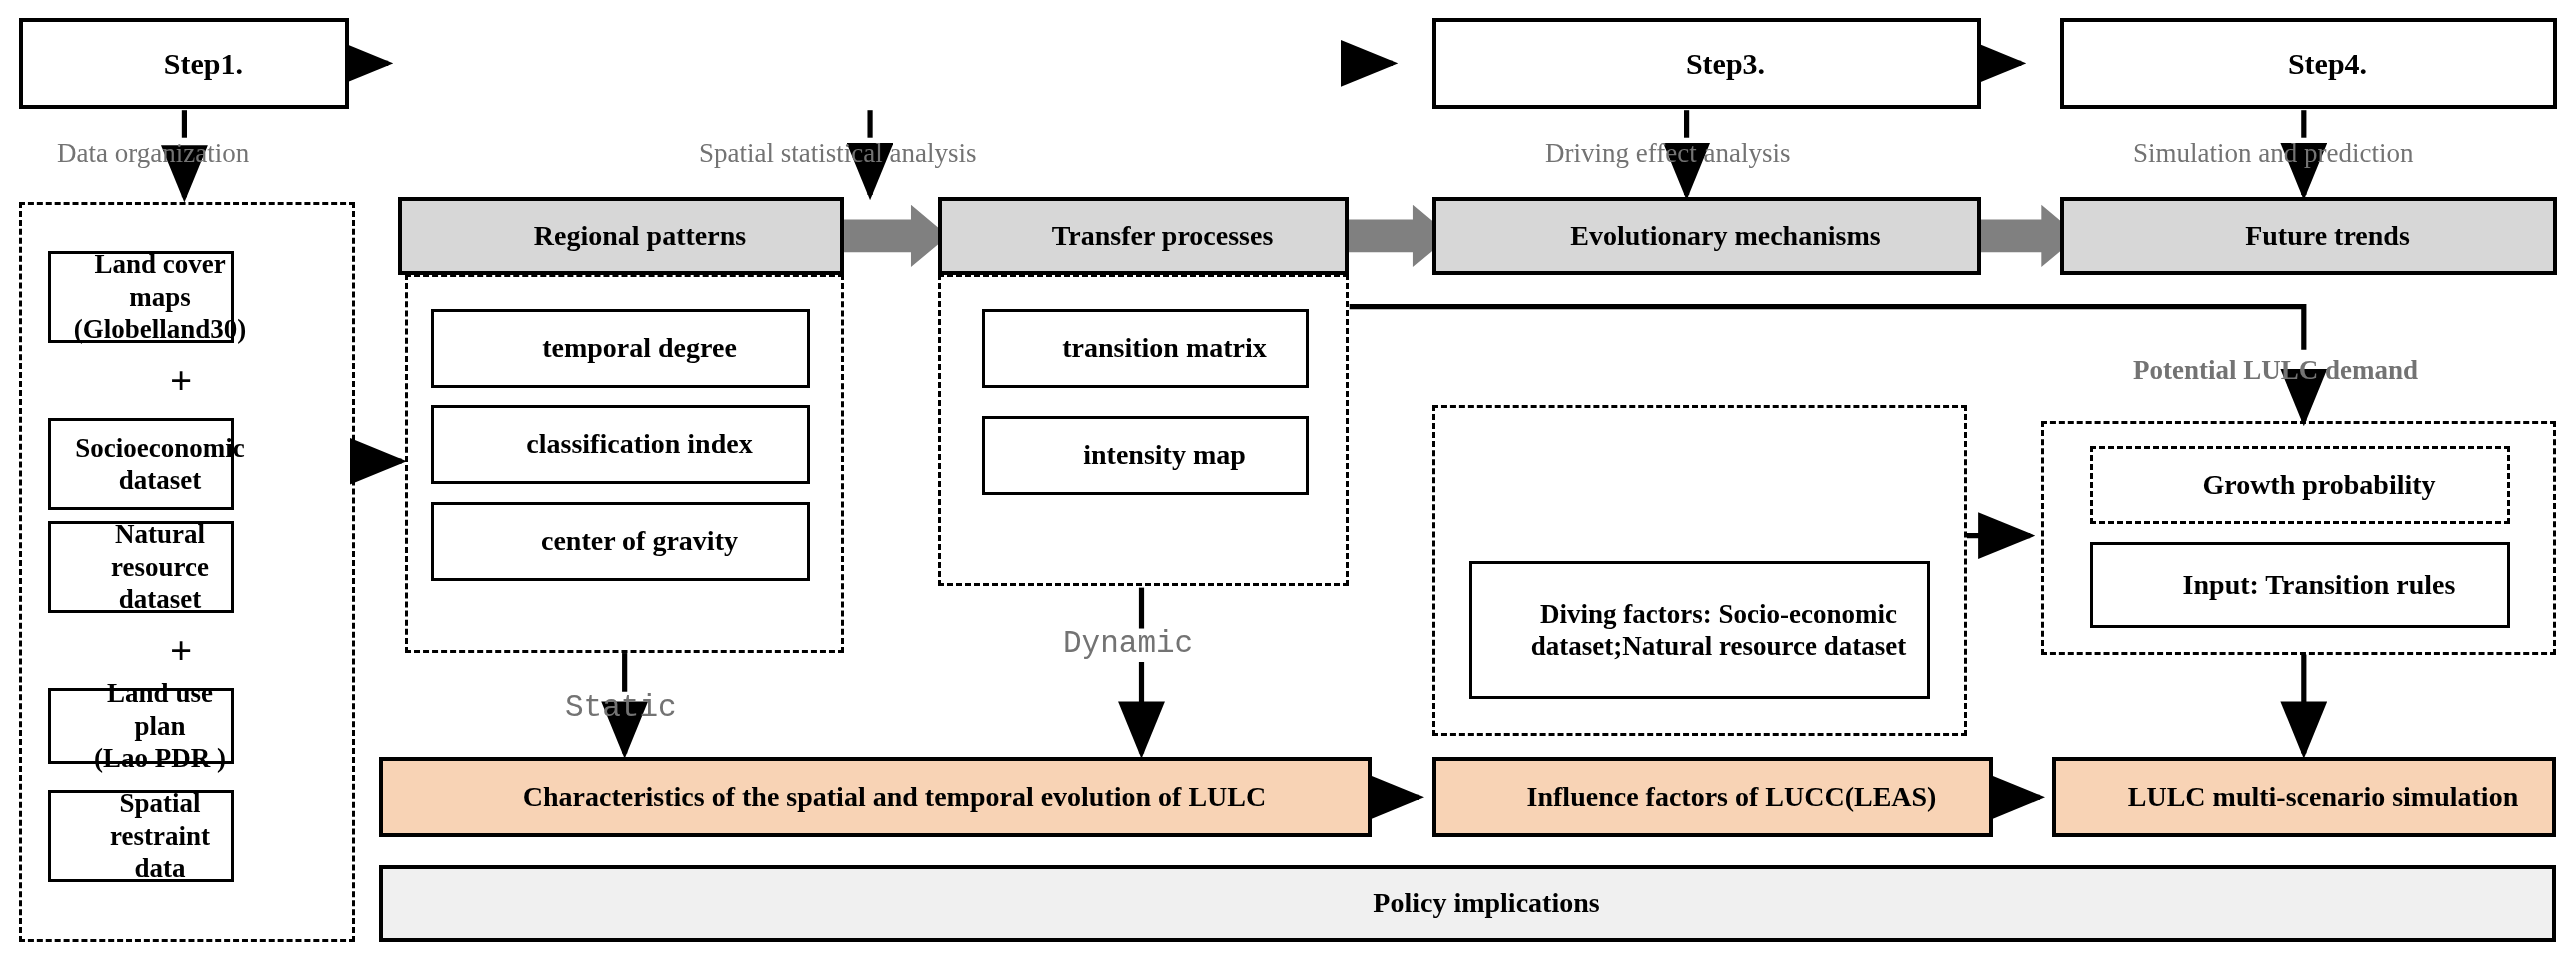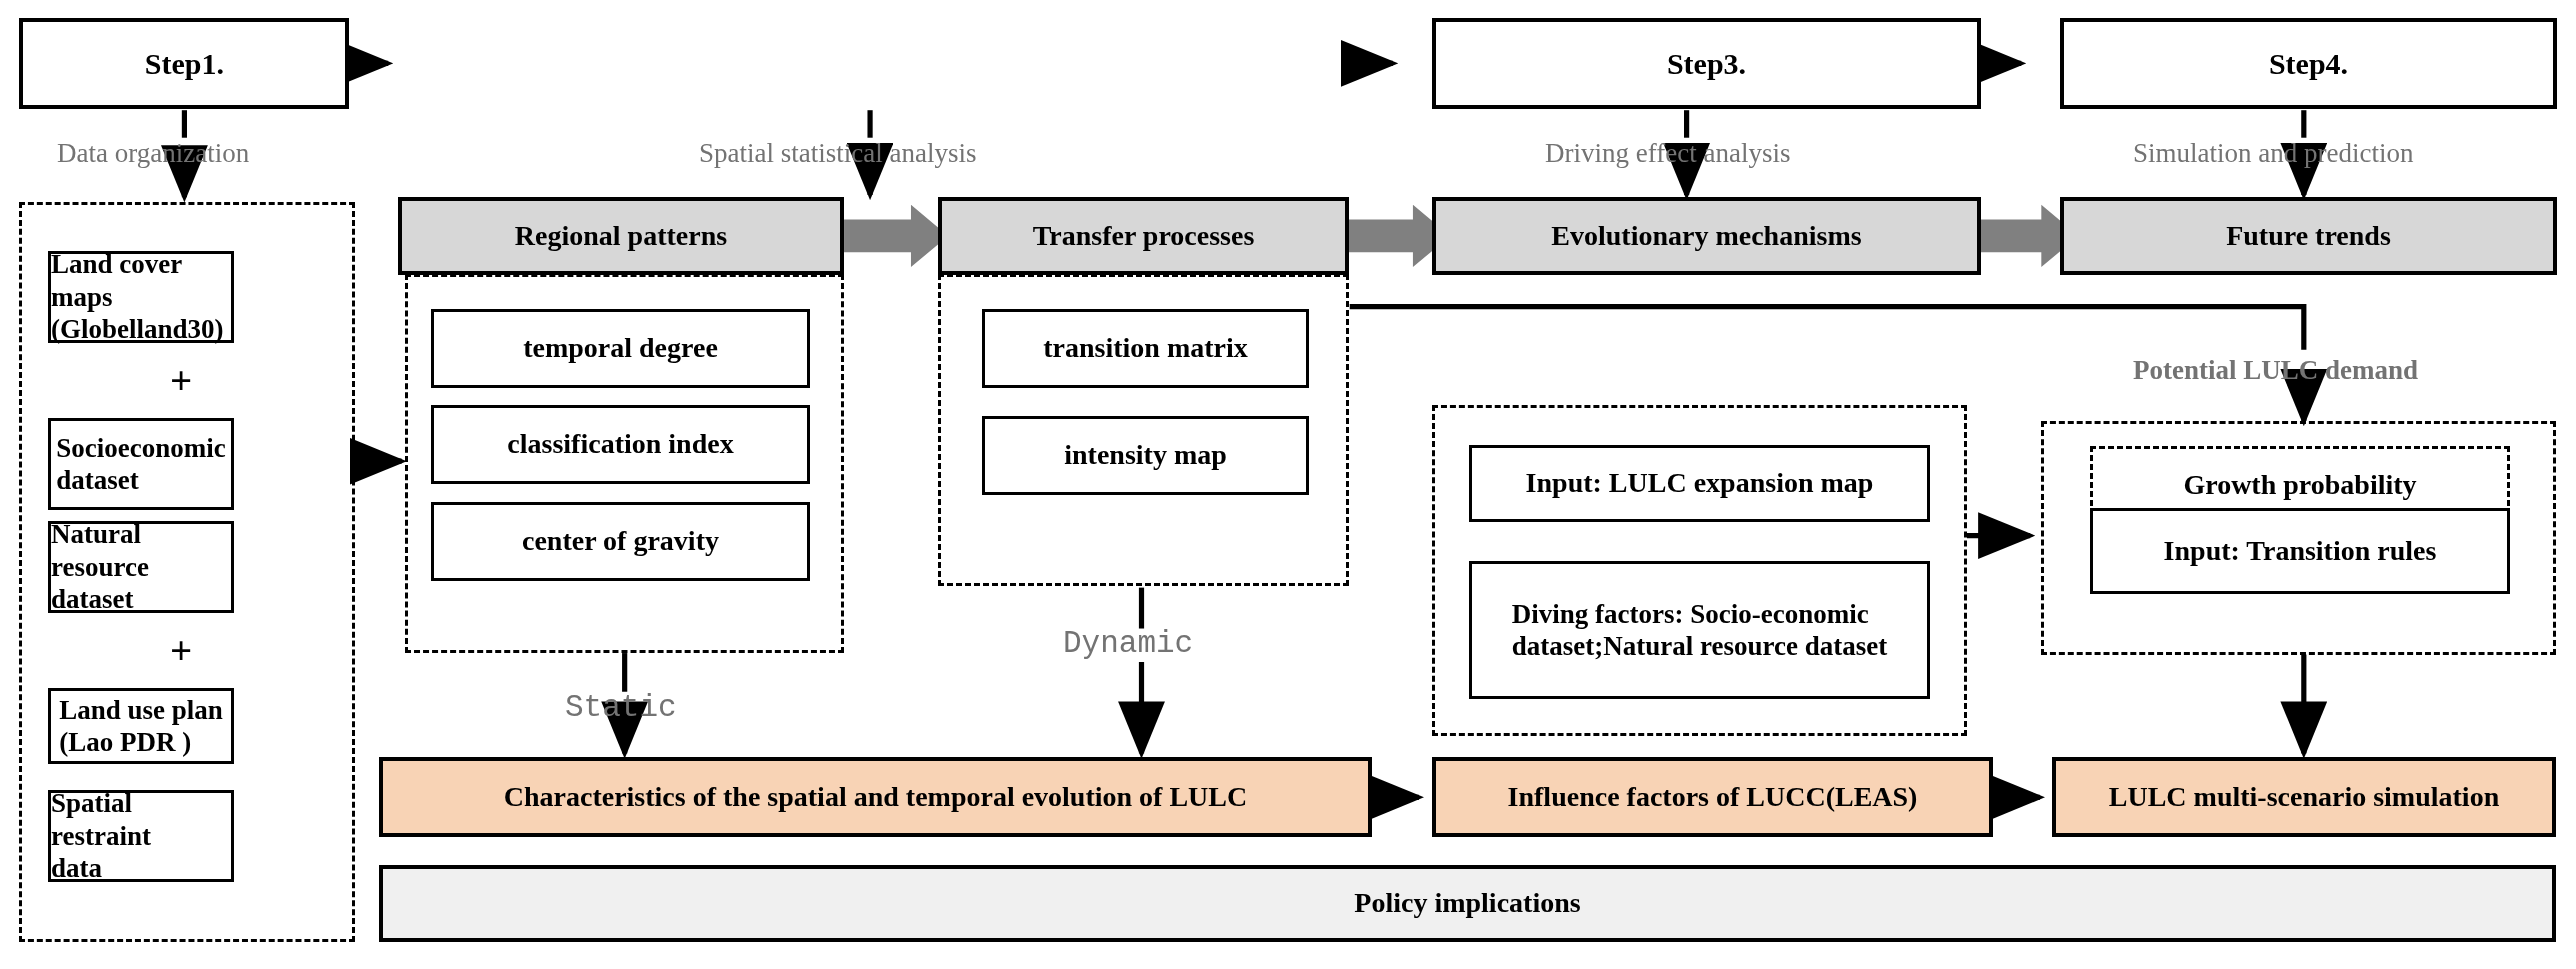--- a/index.html
+++ b/index.html
@@ -1,19 +1,19 @@
 <!DOCTYPE html>
 <html style="font-size:12px"><head>
 <meta charset="utf-8">
 <style>
   html,body{margin:0;padding:0;background:#ffffff;}
   body{font-family:"Liberation Serif", serif;}
   #stage{position:relative;width:2576px;height:970px;background:#fff;overflow:hidden;}
   svg.layer{position:absolute;left:0;top:0;width:2576px;height:970px;}
-  .box{position:absolute;box-sizing:border-box;display:flex;align-items:center;justify-content:center;}
+  .box{position:absolute;box-sizing:border-box;display:flex;align-items:center;justify-content:center;text-align:center;padding-left:38px;}
   .solid{border:4.5px solid #000;background:#fff;}
   .thin{border:3px solid #000;background:#fff;}
   .gray{background:#d7d7d7;border:4.5px solid #000;}
   .peach{background:#f8d3b5;border:4.5px solid #000;}
   .policy{background:#f0f0f0;border:4.5px solid #000;}
   .dashbox{border:3.7px dashed #000;background:transparent;}
   .lbl{position:absolute;white-space:nowrap;color:#737373;}
   .bold{font-weight:bold;}
   .step-title{font-size:30px;font-weight:bold;}
   .edge-label{font-size:27px;}
@@ -149,36 +149,33 @@
 
   <div class="box dashbox" style="left:938px;top:274px;width:411px;height:312px;"></div>
   <div class="box thin" style="left:982px;top:309px;width:327px;height:79px;">
     <span class="b-txt">transition matrix</span>
   </div>
   <div class="box thin" style="left:982px;top:416px;width:327px;height:79px;">
     <span class="b-txt">intensity map</span>
   </div>
 
   <div class="box dashbox" style="left:1432px;top:405px;width:535px;height:331px;"></div>
-  <div class="box thin" style="left:1469px;top:445px;width:461px;height:77px;">
-    <span class="b-txt">Input: LULC expansion map</span>
-  </div>
   <div class="box thin" style="left:1469px;top:561px;width:461px;height:138px;">
     <span class="b-txt-sm">
       <span>Diving factors: Socio-economic</span><br>
       <span>dataset;Natural resource dataset</span>
     </span>
   </div>
 
   <div class="lbl edge-label bold" style="left:2133px;top:355px;">Potential LULC demand</div>
   <div class="box dashbox" style="left:2041px;top:421px;width:515px;height:234px;"></div>
   <div class="box dashbox" style="left:2090px;top:446px;width:420px;height:78px;">
     <span class="b-txt">Growth probability</span>
   </div>
-  <div class="box thin" style="left:2090px;top:508px;width:420px;height:86px;">
+  <div class="box thin" style="left:2090px;top:542px;width:420px;height:86px;">
     <span class="b-txt">Input: Transition rules</span>
   </div>
 
   <div class="lbl mono" style="left:565px;top:690px;">Static</div>
   <div class="lbl mono" style="left:1063px;top:626px;">Dynamic</div>
 
   <div class="box peach" style="left:379px;top:757px;width:993px;height:80px;">
     <span class="b-txt">Characteristics of the spatial and temporal evolution of LULC</span>
   </div>
   <div class="box peach" style="left:1432px;top:757px;width:561px;height:80px;">

